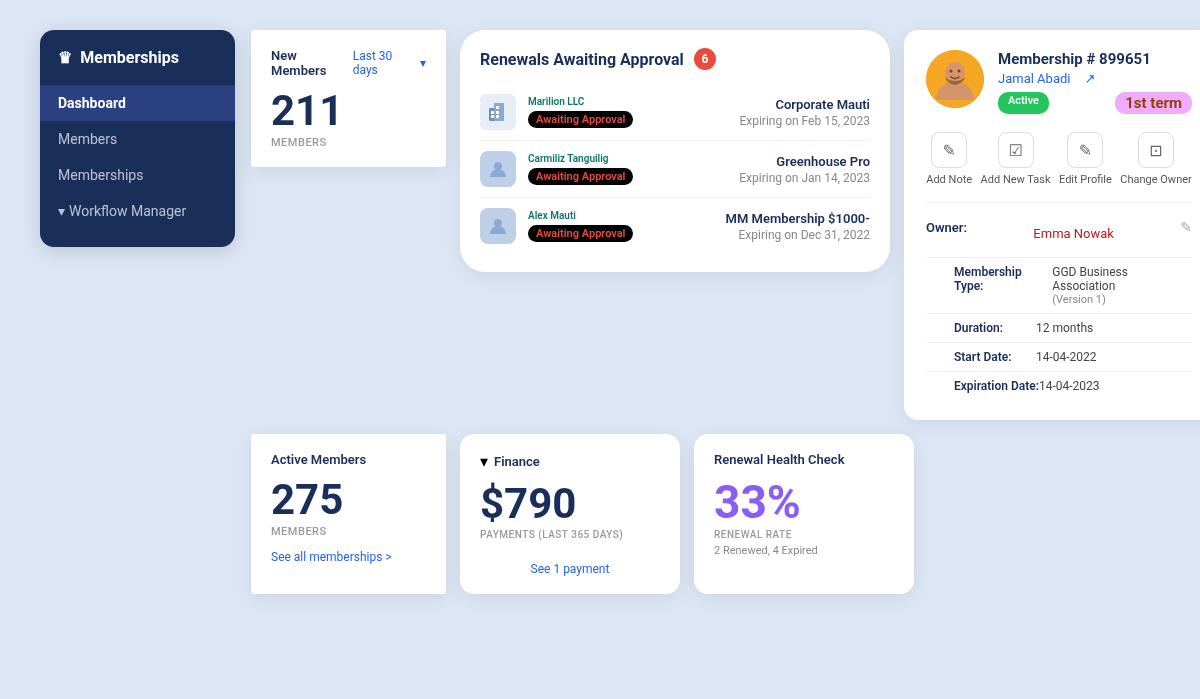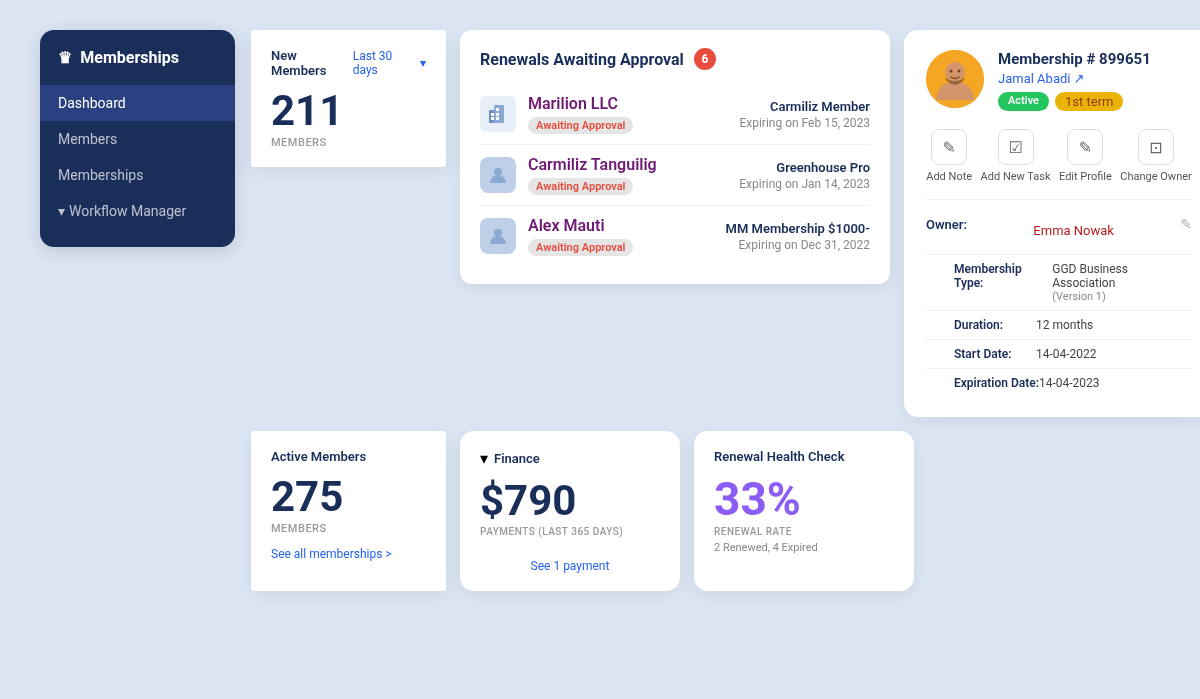--- a/index.html
+++ b/index.html
@@ -46,21 +46,21 @@
     }
     .sidebar-nav-item {
       padding: 10px 18px;
       font-size: 14px;
       color: rgba(255,255,255,0.7);
       cursor: pointer;
     }
     .sidebar-nav-item.active {
       background: #2a4080;
       color: white;
-      font-weight: 400;
+      font-weight: 700;
     }
     .sidebar-sub-item {
       display: flex;
       align-items: center;
       gap: 4px;
       padding: 10px 18px;
       font-size: 14px;
       color: rgba(255,255,255,0.7);
       cursor: pointer;
     }
@@ -69,21 +69,21 @@
     .right-area {
       display: flex;
       flex-direction: column;
       gap: 14px;
       flex: 1;
     }
 
     
     .renewals-card {
       background: white;
-      border-radius: 12px;
+      border-radius: 25px;
       padding: 18px 20px;
       width: 430px;
       min-width: 430px;
       box-shadow: 0 4px 20px rgba(0,0,0,0.08);
     }
     .renewals-header {
       display: flex;
       align-items: center;
       gap: 10px;
       margin-bottom: 14px;
@@ -128,27 +128,27 @@
       flex-shrink: 0;
     }
     .renewal-avatar.company {
       background: #e8eef8;
       border-radius: 6px;
     }
     .renewal-info {
       flex: 1;
     }
     .renewal-name {
-      font-size: 16px;
-      font-weight: 600;
-      color: #701a75;
+      font-size: 10px;
+      font-weight: 600;
+      color: #0f766e;
       cursor: pointer;
     }
     .awaiting-badge {
-      background: #e5e5e5;
+      background: #000000;
       color: #e74c3c;
       font-size: 11px;
       font-weight: 600;
       padding: 2px 8px;
       border-radius: 10px;
       display: inline-block;
       margin-top: 4px;
     }
     .renewal-type {
       text-align: right;
@@ -200,41 +200,42 @@
     .membership-number {
       font-size: 15px;
       font-weight: 700;
       color: #1a2e5a;
     }
     .member-name-link {
       font-size: 13px;
       color: #2563eb;
       display: flex;
       align-items: center;
-      gap: 3px;
+      gap: 14px;
       margin: 3px 0 6px 0;
       cursor: pointer;
     }
     .status-badges {
       display: flex;
       gap: 6px;
+      justify-content: space-between;
     }
     .status-active {
       background: #22c55e;
       color: white;
       font-size: 11px;
       font-weight: 600;
       padding: 2px 10px;
       border-radius: 10px;
     }
     .status-term {
-      background: #eab308;
+      background: #f0abfc;
       color: #92400e;
-      font-size: 13px;
-      font-weight: 400;
+      font-size: 15px;
+      font-weight: 700;
       padding: 2px 10px;
       border-radius: 10px;
     }
 
     .member-actions {
       display: flex;
       gap: 8px;
       margin-bottom: 16px;
       justify-content: space-around;
     }
@@ -496,21 +497,21 @@
               <rect x="10" y="11" width="3" height="3" fill="white"></rect>
               <rect x="10" y="15" width="3" height="3" fill="white"></rect>
               <rect x="10" y="6" width="3" height="3" fill="white"></rect>
             </svg>
           </div>
           <div class="renewal-info">
             <div class="renewal-name">Marilion LLC</div>
             <span class="awaiting-badge">Awaiting Approval</span>
           </div>
           <div class="renewal-type">
-            <div class="renewal-type-name">Carmiliz Member</div>
+            <div class="renewal-type-name">Corporate Mauti</div>
             <div class="renewal-expiry">Expiring on Feb 15, 2023</div>
           </div>
         </div>
 
         <div class="renewal-row">
           <div class="renewal-avatar">
             <svg width="22" height="22" viewBox="0 0 22 22" fill="none">
               <circle cx="11" cy="8" r="4" fill="#8aaad4"></circle>
               <path d="M3 19c0-4.4 3.6-8 8-8s8 3.6 8 8" fill="#8aaad4"></path>
             </svg>

